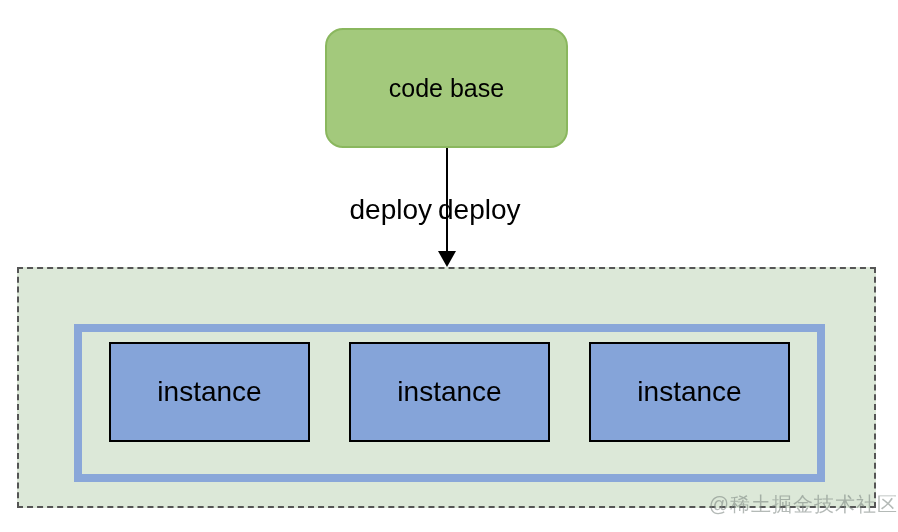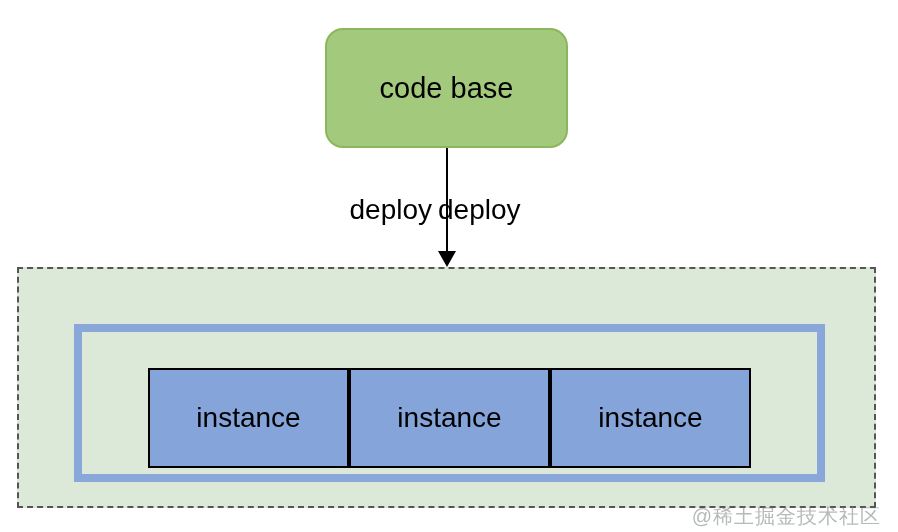--- a/index.html
+++ b/index.html
@@ -23,21 +23,21 @@
     top: 28px;
     width: 243px;
     height: 120px;
     box-sizing: border-box;
     background: var(--code-base-fill, #a3c97c);
     border: 2px solid var(--code-base-border, #8ab75e);
     border-radius: 18px;
     display: flex;
     align-items: center;
     justify-content: center;
-    font-size: 29px;
+    font-size: 25px;
     color: var(--text, #000000);
   }
 
   
   .arrow-line {
     position: absolute;
     left: 446px;
     top: 148px;
     width: 2px;
     height: 104px;
@@ -102,48 +102,48 @@
     position: absolute;
     left: 55px;
     top: 55px;
     width: 751px;
     height: 158px;
     box-sizing: border-box;
     border: 8px solid var(--cluster-border, #8aa7d9);
     display: flex;
     justify-content: center;
     align-items: flex-start;
-    padding-top: 36px;
+    gap: 39px;
+    padding-top: 10px;
   }
 
   
   .instance {
     width: 201px;
     height: 100px;
     box-sizing: border-box;
     background: var(--instance-fill, #85a4d9);
     border: 2px solid var(--instance-border, #000000);
     display: flex;
     align-items: center;
     justify-content: center;
     font-size: 28px;
     color: var(--text, #000000);
   }
 
   
   .watermark {
     position: absolute;
-    right: 17px;
+    right: 0;
     top: 491px;
     font-size: 20px;
     color: var(--watermark, #78827d);
     opacity: 0.55;
     white-space: nowrap;
     letter-spacing: 1px;
-    margin-top: 12px;
   }
 </style>
 </head>
 <body>
 
 <div class="canvas">
 
   <div class="code-base">
     <span>code base</span>
   </div>

